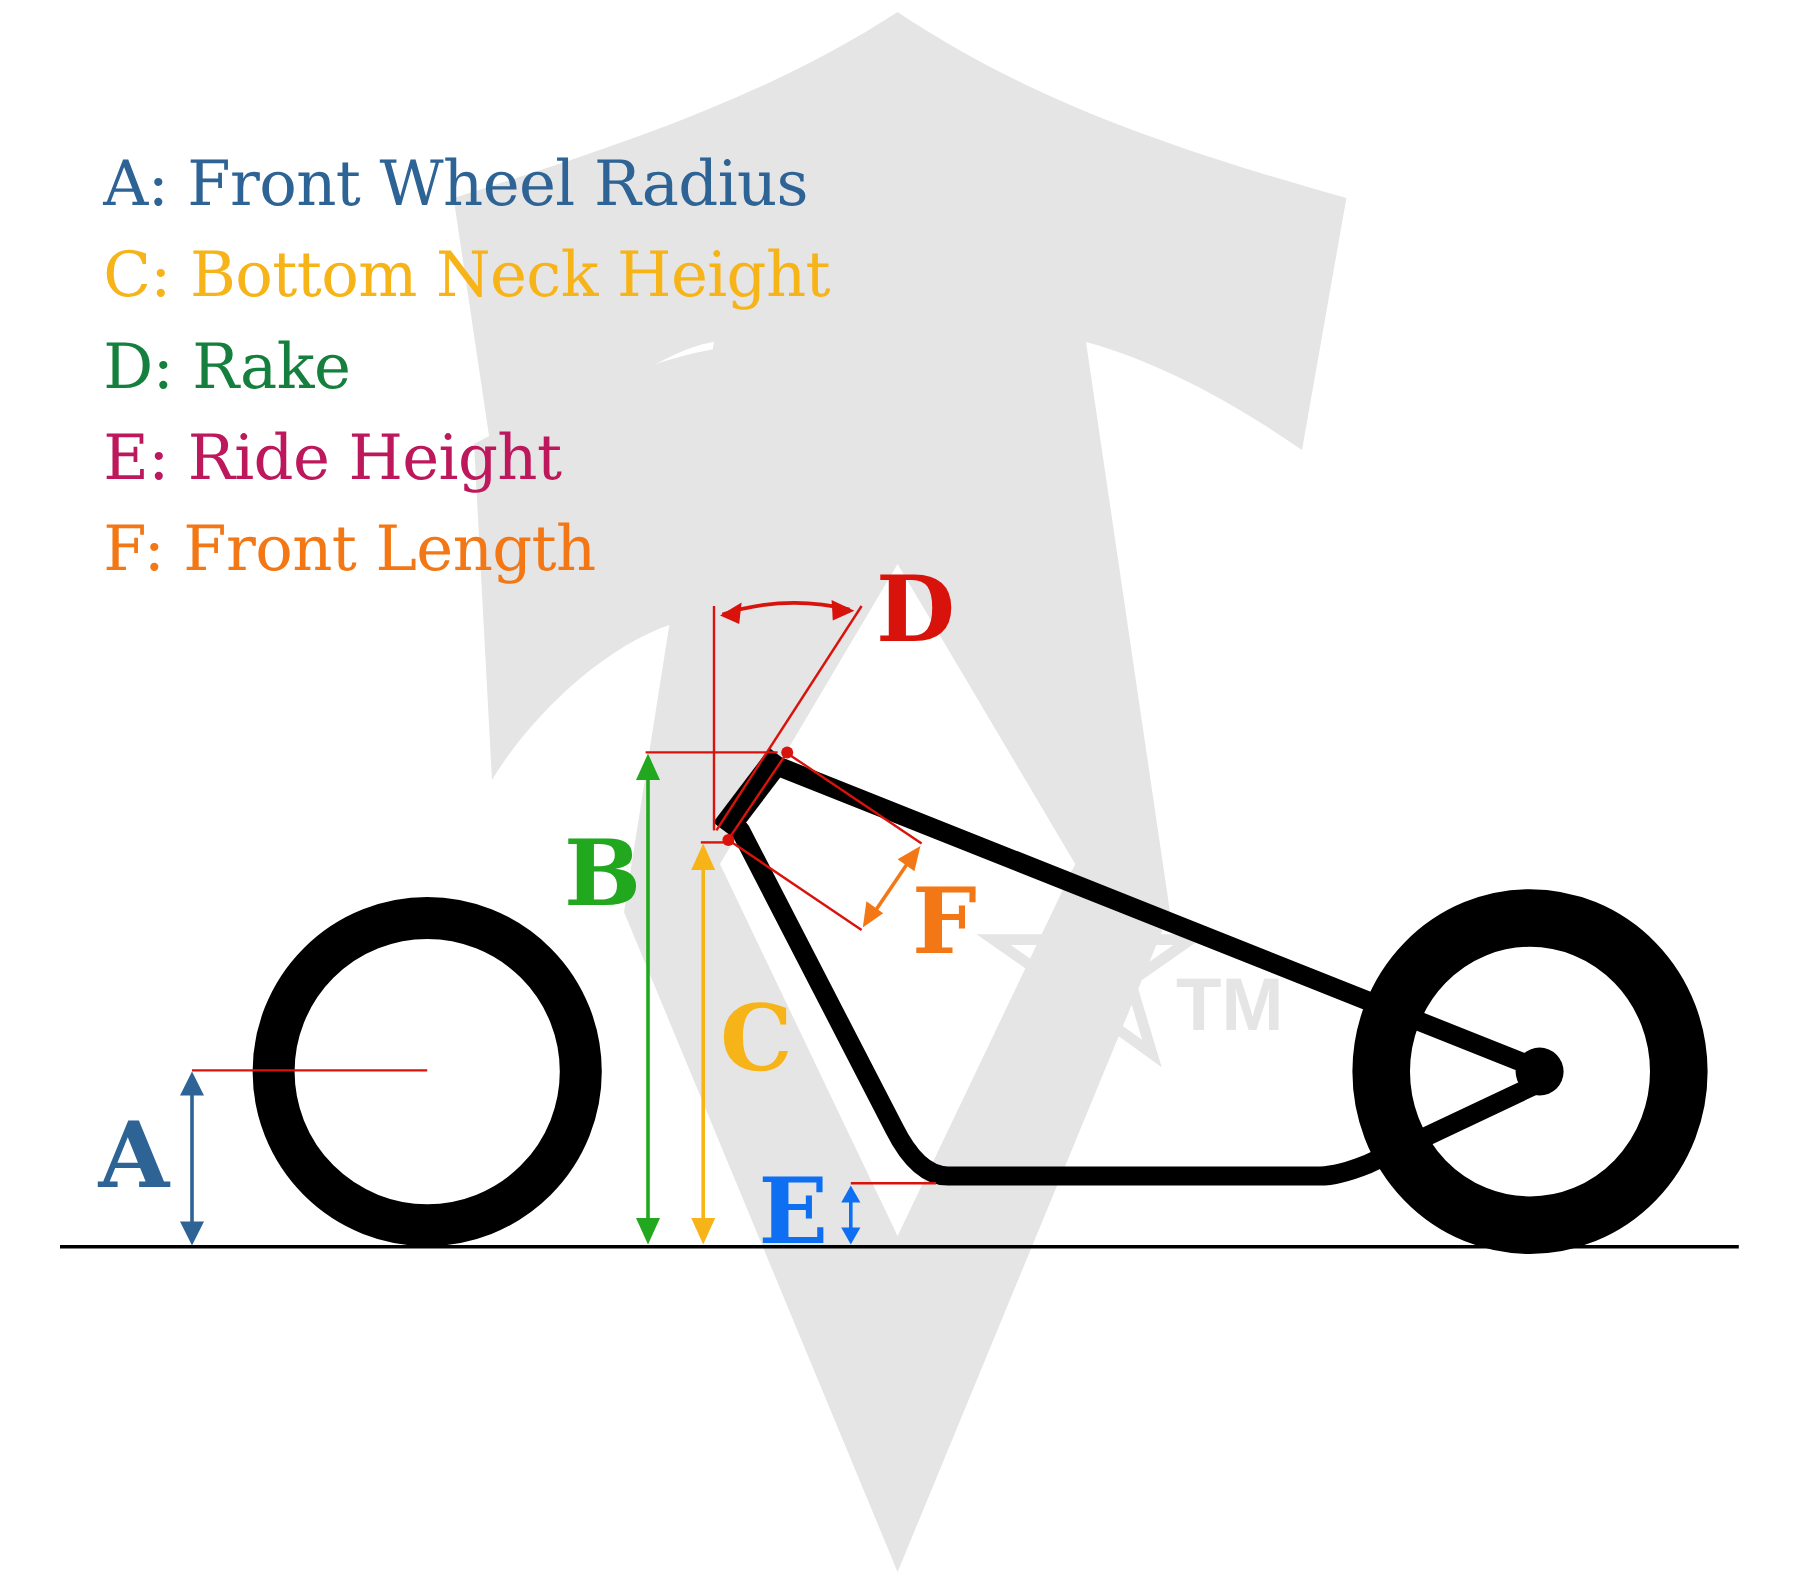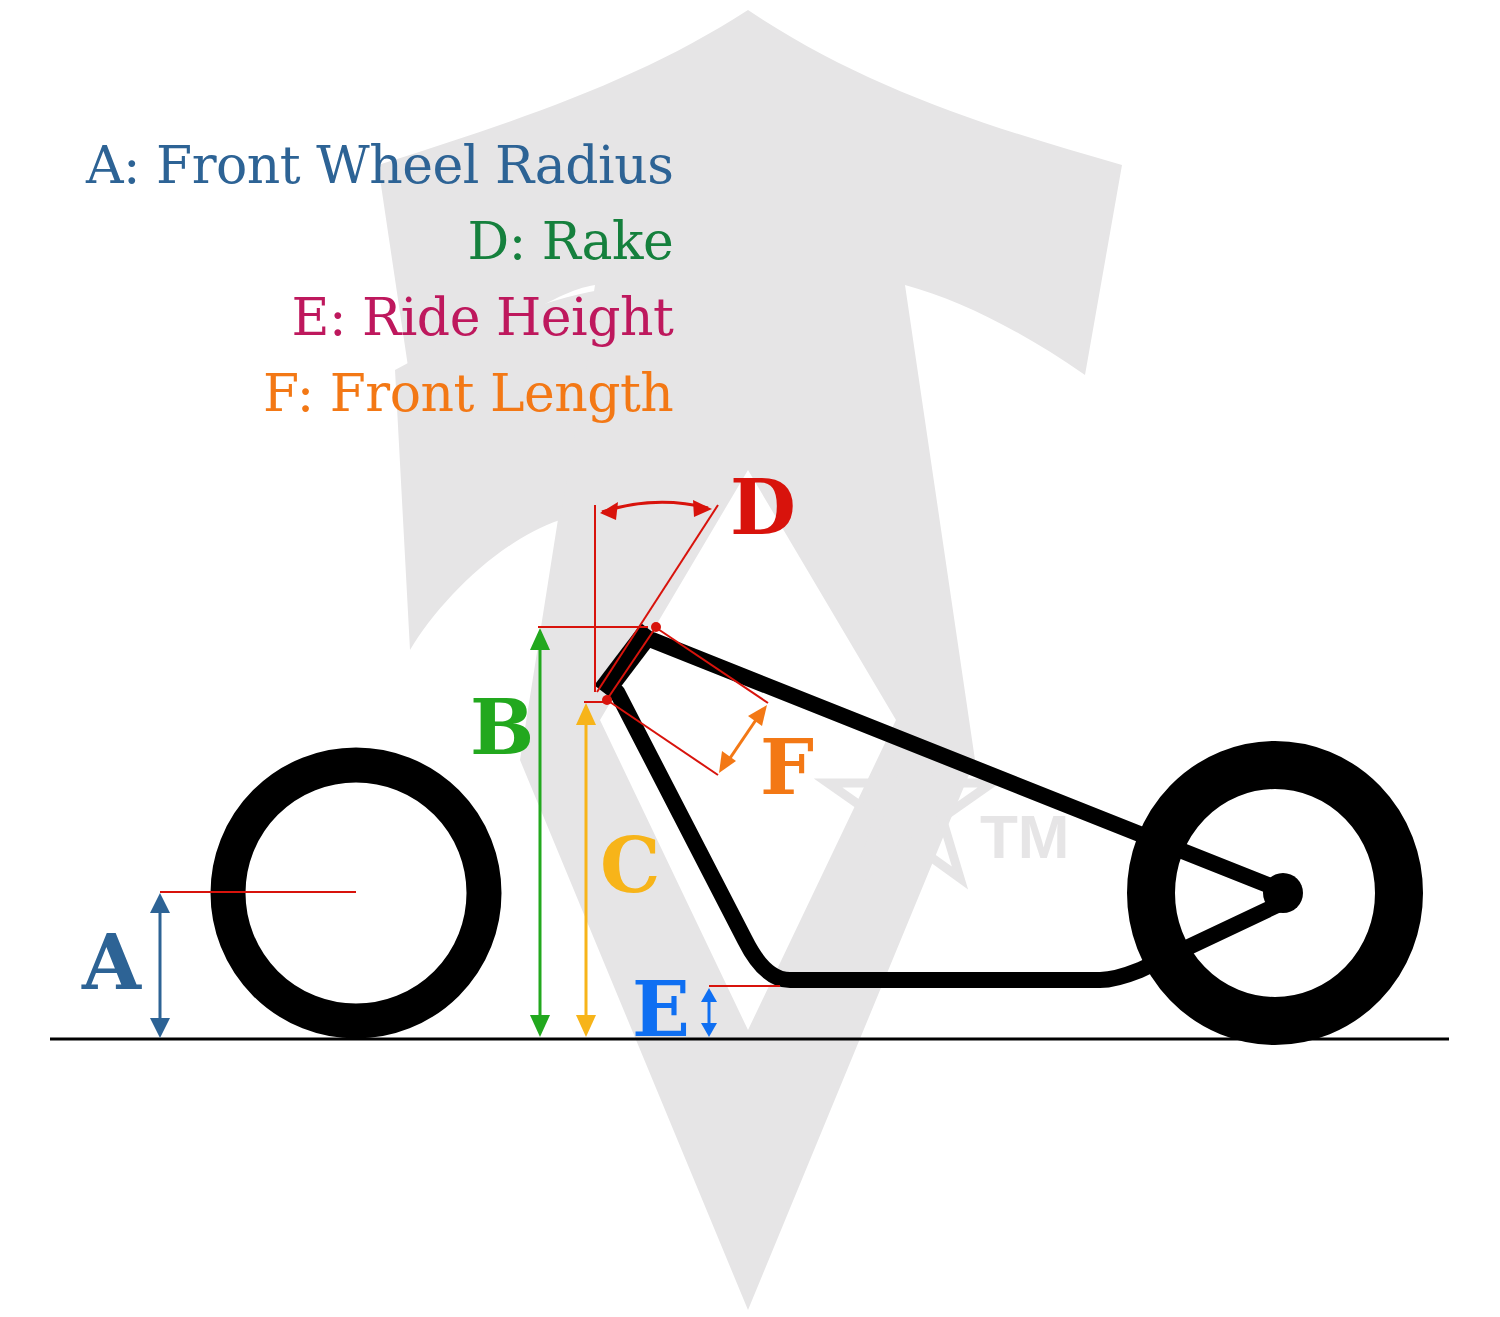--- a/index.html
+++ b/index.html
@@ -1,18 +1,18 @@
 <!DOCTYPE html>
 <html><head>
 <meta charset="utf-8">
 <style>
   html,body{margin:0;padding:0;background:#ffffff;}
   #stage{position:relative;width:1500px;height:1317px;overflow:hidden;background:#ffffff;}
   svg{position:absolute;left:0;top:0;}
-  .legend{position:absolute;left:86px;top:127px;margin:0;padding:0;list-style:none;text-align:right;}
+  .legend{position:absolute;left:86px;top:116px;margin:0;padding:0;list-style:none;}
   .legend li{font-family:"DejaVu Serif","Liberation Serif",serif;font-size:52px;line-height:76px;height:76px;white-space:nowrap;letter-spacing:-0.5px;}
   .biglabel{position:absolute;font-family:"DejaVu Serif","Liberation Serif",serif;font-weight:bold;font-size:76px;line-height:1;}
 </style>
 </head>
 <body>
 
 <div id="stage">
 
   <svg width="1500" height="1317" viewBox="0 0 1500 1317">
 
@@ -85,20 +85,21 @@
       <line x1="709" y1="994" x2="709" y2="1032" stroke="#0f6ff2" stroke-width="3"></line>
       <polygon points="709,988 701,1002 717,1002" fill="#0f6ff2"></polygon>
       <polygon points="709,1037 701,1023 717,1023" fill="#0f6ff2"></polygon>
     </g>
 
     <text x="980" y="858" font-family="Liberation Sans, sans-serif" font-weight="bold" font-size="62" fill="#e6e5e6">TM</text>
   </svg>
 
   <ul class="legend">
     <li style="color:#2d6395">A: Front Wheel Radius</li>
+    <li style="color:#f7b419">C: Bottom Neck Height</li>
     <li style="color:#15803d">D: Rake</li>
     <li style="color:#be185d">E: Ride Height</li>
     <li style="color:#f37815">F: Front Length</li>
   </ul>
 
   <div class="biglabel" style="left:82px;top:925px;color:#2d6395;">A</div>
   <div class="biglabel" style="left:470px;top:690px;color:#22a81e;">B</div>
   <div class="biglabel" style="left:600px;top:828px;color:#f7b419;">C</div>
   <div class="biglabel" style="left:730px;top:470px;color:#d8130c;">D</div>
   <div class="biglabel" style="left:632px;top:972px;color:#0f6ff2;">E</div>

